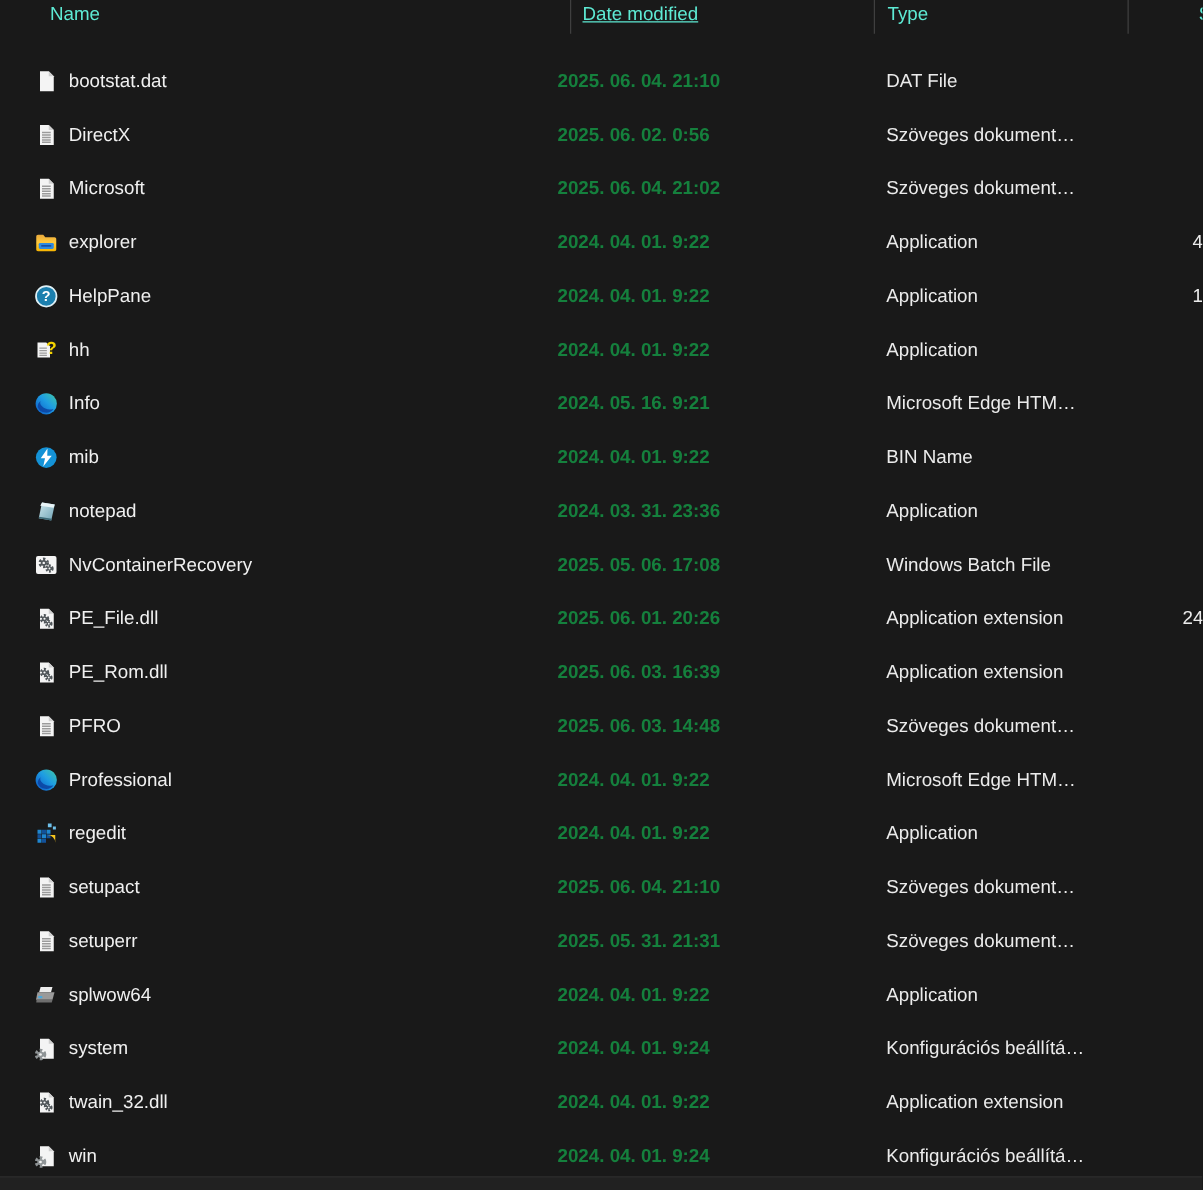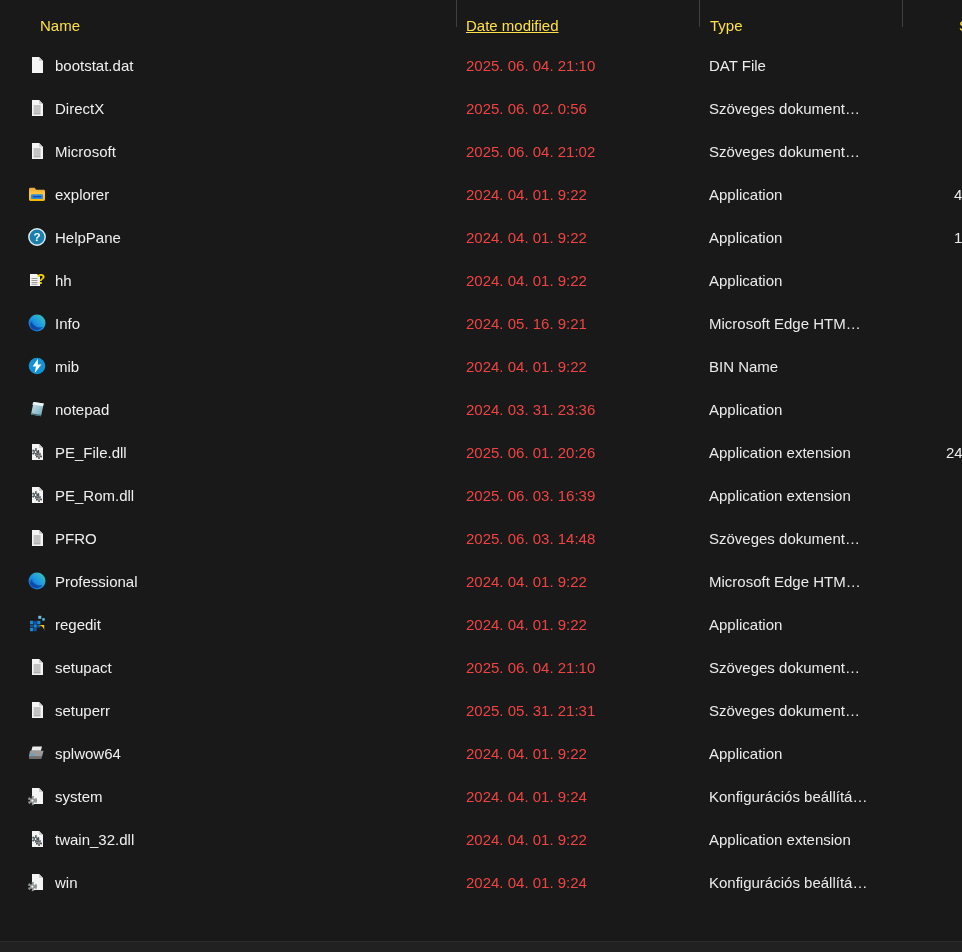--- a/index.html
+++ b/index.html
@@ -5,40 +5,40 @@
   html,body{margin:0;padding:0;}
   body{
     width:962px;height:952px;overflow:hidden;position:relative;
     background:#191919;
     font-family:"Liberation Sans","DejaVu Sans",sans-serif;
     color:#f0f0f0;
     -webkit-font-smoothing:antialiased;
   }
   
   .header{position:absolute;top:0;left:0;width:962px;height:30px;}
-  .col-label{position:absolute;top:17px;font-size:15px;color:#fde047;white-space:nowrap;cursor:default;}
+  .col-label{position:absolute;top:3px;font-size:15px;color:#5eead4;white-space:nowrap;cursor:default;}
   .col-label.name{left:40px;}
   .col-label.date{left:466px;text-decoration:underline;}
   .col-label.type{left:710px;}
   .col-label.size{left:912px;margin-left:47px;}
   .col-sep{position:absolute;top:0;width:1px;height:27px;background:#3f3f3f;}
   .col-sep.s1{left:456px;}
   .col-sep.s2{left:699px;}
   .col-sep.s3{left:902px;}
   .type-frag{position:absolute;left:709px;top:26px;height:7px;overflow:hidden;
     font-size:13px;color:#8f8f8f;line-height:10px;}
   
   .rows{position:absolute;top:43px;left:0;width:962px;}
   .row{position:relative;height:43px;width:760px;}
   .row .icon{position:absolute;left:27px;top:50%;transform:translateY(-50%);
     width:20px;height:20px;line-height:0;}
   .cell{position:absolute;top:50%;transform:translateY(-50%);
     font-size:15px;white-space:nowrap;color:#f0f0f0;}
   .c-name{left:55px;}
-  .c-date{left:466px;color:#ef4444;}
+  .c-date{left:446px;color:#15803d;font-weight:bold;}
   .c-type{left:709px;color:#ebebeb;}
   .c-size{color:#ebebeb;}
   
   .bottom-bar{position:absolute;left:0;bottom:0;width:962px;height:11px;
     background:#212121;border-top:1px solid #2c2c2c;box-sizing:border-box;}
 </style>
 </head>
 <body>
 
 <div class="header">
@@ -187,20 +187,35 @@
       <path d="M4 15.6 L14 17.3 L16.8 4.6 L6.6 3 Z" fill="url(#np)"></path>
       <path d="M4 15.6 L14 17.3 L14.3 15.9 L4.4 14.3 Z" fill="#3e6a77"></path>
       <path d="M6.6 3 L5.2 5.6 L15.9 7.2 L16.8 4.6 Z" fill="#e9f4f7"></path>
         </svg></span>
     <span class="cell c-name">notepad</span>
     <span class="cell c-date">2024. 03. 31. 23:36</span>
     <span class="cell c-type">Application</span>
 
   </div>
 
+  <div class="row">
+    <span class="icon"><svg width="20" height="20" viewBox="0 0 20 20" aria-hidden="true">
+          <rect x="1.8" y="2.8" width="16.4" height="14.4" rx="1.6" fill="#f4f4f4"></rect>
+          <circle cx="8" cy="8.3" r="2.9" fill="none" stroke="#50565a" stroke-width="2.61" stroke-dasharray="1.74 1.45"></circle>
+          <circle cx="8" cy="8.3" r="2.26" fill="#50565a"></circle>
+          <circle cx="8" cy="8.3" r="0.99" fill="#f4f4f4"></circle>
+          <circle cx="12.6" cy="12.8" r="2.3" fill="none" stroke="#50565a" stroke-width="2.07" stroke-dasharray="1.38 1.15"></circle>
+          <circle cx="12.6" cy="12.8" r="1.79" fill="#50565a"></circle>
+          <circle cx="12.6" cy="12.8" r="0.78" fill="#f4f4f4"></circle>
+        </svg></span>
+    <span class="cell c-name">NvContainerRecovery</span>
+    <span class="cell c-date">2025. 05. 06. 17:08</span>
+    <span class="cell c-type">Windows Batch File</span>
+
+  </div>
 
   <div class="row">
     <span class="icon"><svg width="20" height="20" viewBox="0 0 20 20" aria-hidden="true">
           <path d="M5 2 h7 l4 4 v12 h-11 z" fill="#f4f4f4"></path>
           <path d="M12 2 l4 4 h-4 z" fill="#cfcfcf"></path>
           <circle cx="8.6" cy="10" r="2.6" fill="none" stroke="#50565a" stroke-width="2.34" stroke-dasharray="1.56 1.30"></circle>
           <circle cx="8.6" cy="10" r="2.03" fill="#50565a"></circle>
           <circle cx="8.6" cy="10" r="0.88" fill="#f4f4f4"></circle>
           <circle cx="12" cy="14" r="2.1" fill="none" stroke="#50565a" stroke-width="1.89" stroke-dasharray="1.26 1.05"></circle>
           <circle cx="12" cy="14" r="1.64" fill="#50565a"></circle>

